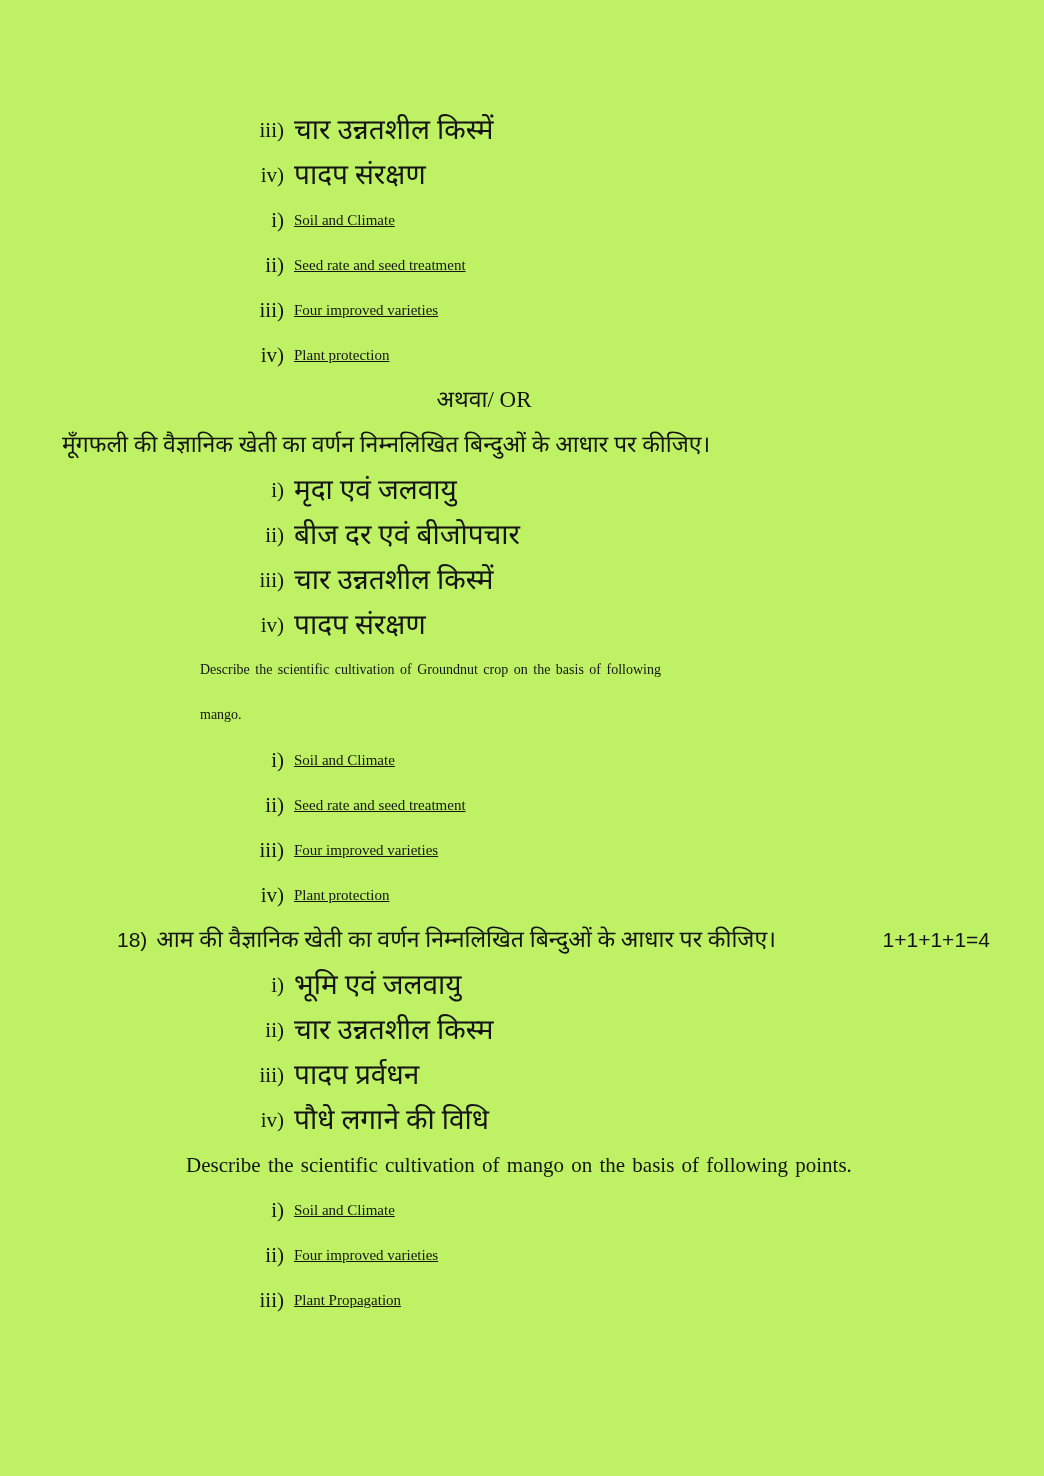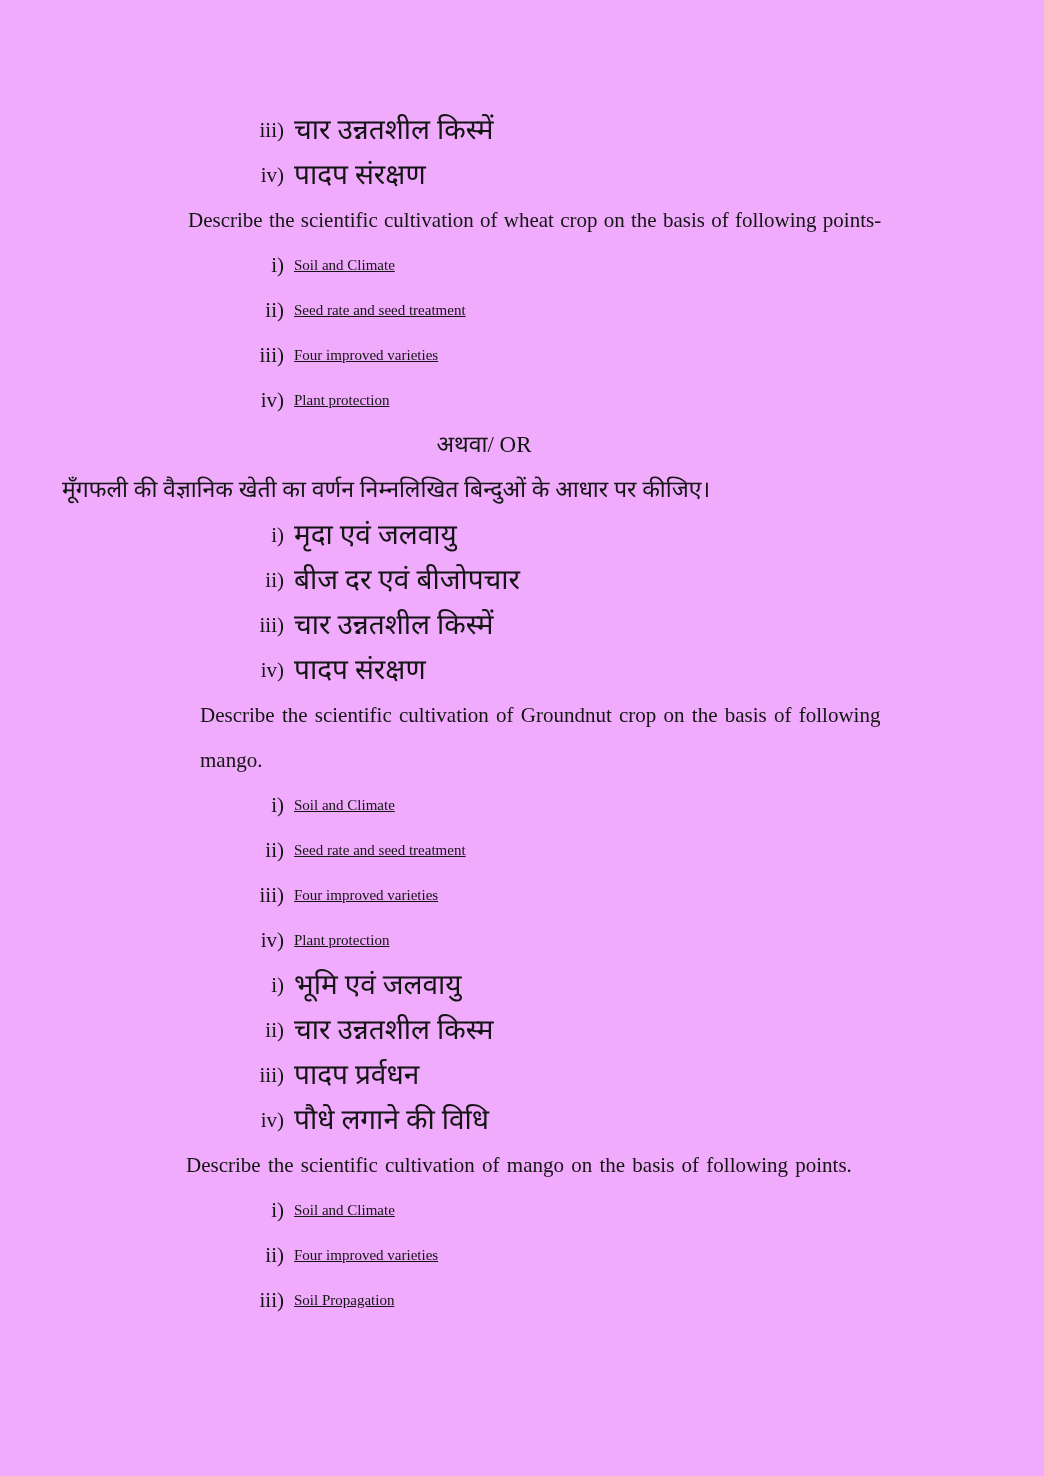--- a/index.html
+++ b/index.html
@@ -5,21 +5,21 @@
 <style>
   html, body {
     margin: 0;
     padding: 0;
     background: #ffffff;
   }
   .page {
     position: relative;
     width: 1044px;
     height: 1476px;
-    background: #f0abfc;
+    background: #bef264;
     color: #141414;
     font-family: "Liberation Serif", serif;
     overflow: hidden;
   }
   .doc {
     padding-top: 114px;
   }
   .row {
     height: 45px;
     line-height: 32px;
@@ -36,21 +36,21 @@
     min-width: 46px;
     text-align: right;
     margin-right: 10px;
     font-size: 21px;
   }
   .label-en { font-size: 15px; text-decoration: underline; }
   .label-hi { font-size: 28px; }
   .hi { font-size: 23px; }
 
   .para-wheat   { margin-left: 188px; font-size: 21px; word-spacing: 1px; }
-  .para-ground  { margin-left: 200px; font-size: 21px; word-spacing: 2px; }
+  .para-ground  { margin-left: 200px; font-size: 14px; word-spacing: 2px; }
   .para-mango   { margin-left: 186px; font-size: 21px; word-spacing: 2px; }
   .para-hindi   { margin-left: 62px; font-size: 23px; }
 
   .or-row {
     text-align: center;
     position: relative;
     left: -38px;
     font-size: 23px;
   }
 
@@ -81,21 +81,20 @@
 
     <div class="row item">
       <span class="marker">iii)</span>
       <span class="label-hi">चार उन्नतशील किस्में</span>
     </div>
     <div class="row item">
       <span class="marker">iv)</span>
       <span class="label-hi">पादप संरक्षण</span>
     </div>
 
-    <div class="row para-wheat">Describe the scientific cultivation of wheat crop on the basis of following points-</div>
 
     <div class="row item">
       <span class="marker">i)</span>
       <span class="label-en">Soil and Climate</span>
     </div>
     <div class="row item">
       <span class="marker">ii)</span>
       <span class="label-en">Seed rate and seed treatment</span>
     </div>
     <div class="row item">
@@ -141,20 +140,27 @@
     </div>
     <div class="row item">
       <span class="marker">iii)</span>
       <span class="label-en">Four improved varieties</span>
     </div>
     <div class="row item">
       <span class="marker">iv)</span>
       <span class="label-en">Plant protection</span>
     </div>
 
+    <div class="row q18-row">
+      <span class="q18-left">
+        <span class="q-number">18)</span>
+        <span class="hi">आम की वैज्ञानिक खेती का वर्णन निम्नलिखित बिन्दुओं के आधार पर कीजिए।</span>
+      </span>
+      <span class="marks">1+1+1+1=4</span>
+    </div>
 
     <div class="row item">
       <span class="marker">i)</span>
       <span class="label-hi">भूमि एवं जलवायु</span>
     </div>
     <div class="row item">
       <span class="marker">ii)</span>
       <span class="label-hi">चार उन्नतशील किस्म</span>
     </div>
     <div class="row item">
@@ -171,17 +177,17 @@
     <div class="row item">
       <span class="marker">i)</span>
       <span class="label-en">Soil and Climate</span>
     </div>
     <div class="row item">
       <span class="marker">ii)</span>
       <span class="label-en">Four improved varieties</span>
     </div>
     <div class="row item">
       <span class="marker">iii)</span>
-      <span class="label-en">Soil Propagation</span>
+      <span class="label-en">Plant Propagation</span>
     </div>
 
   </div>
 </div>
 
 </body></html>

